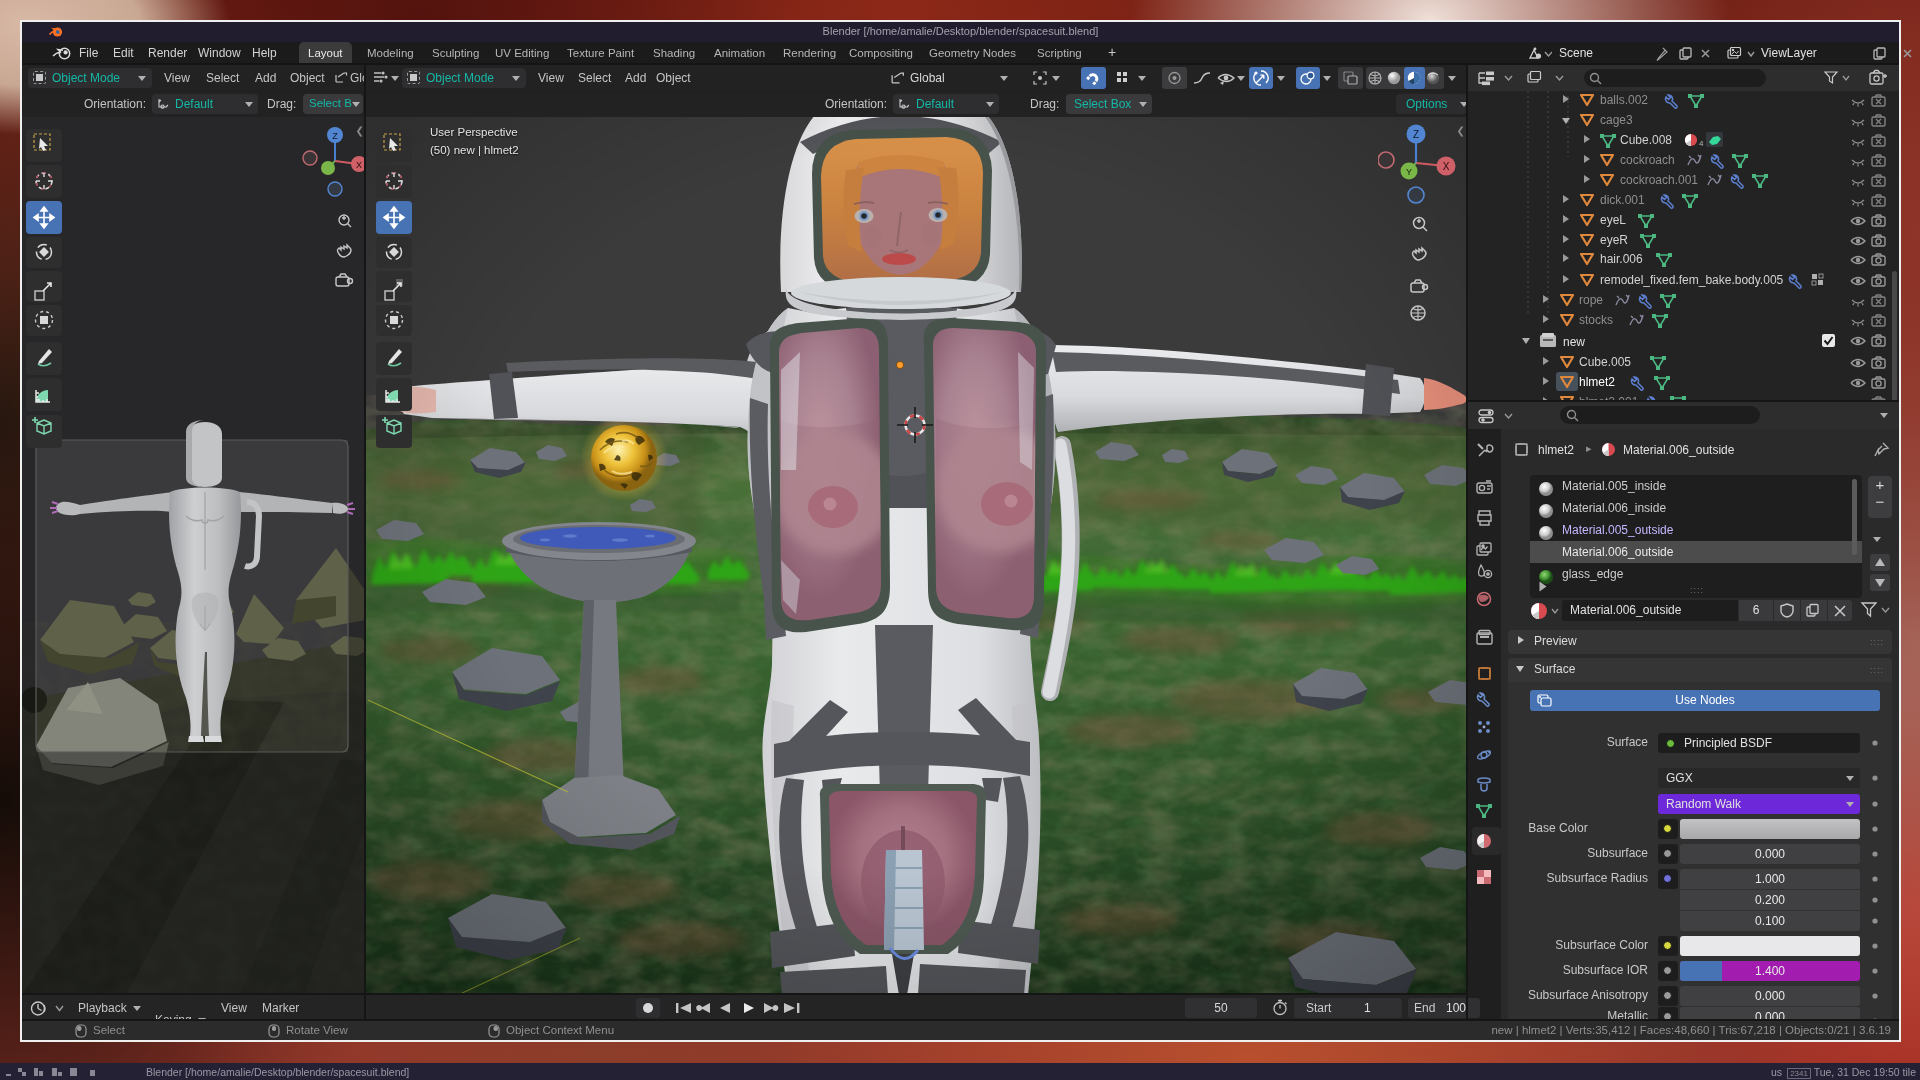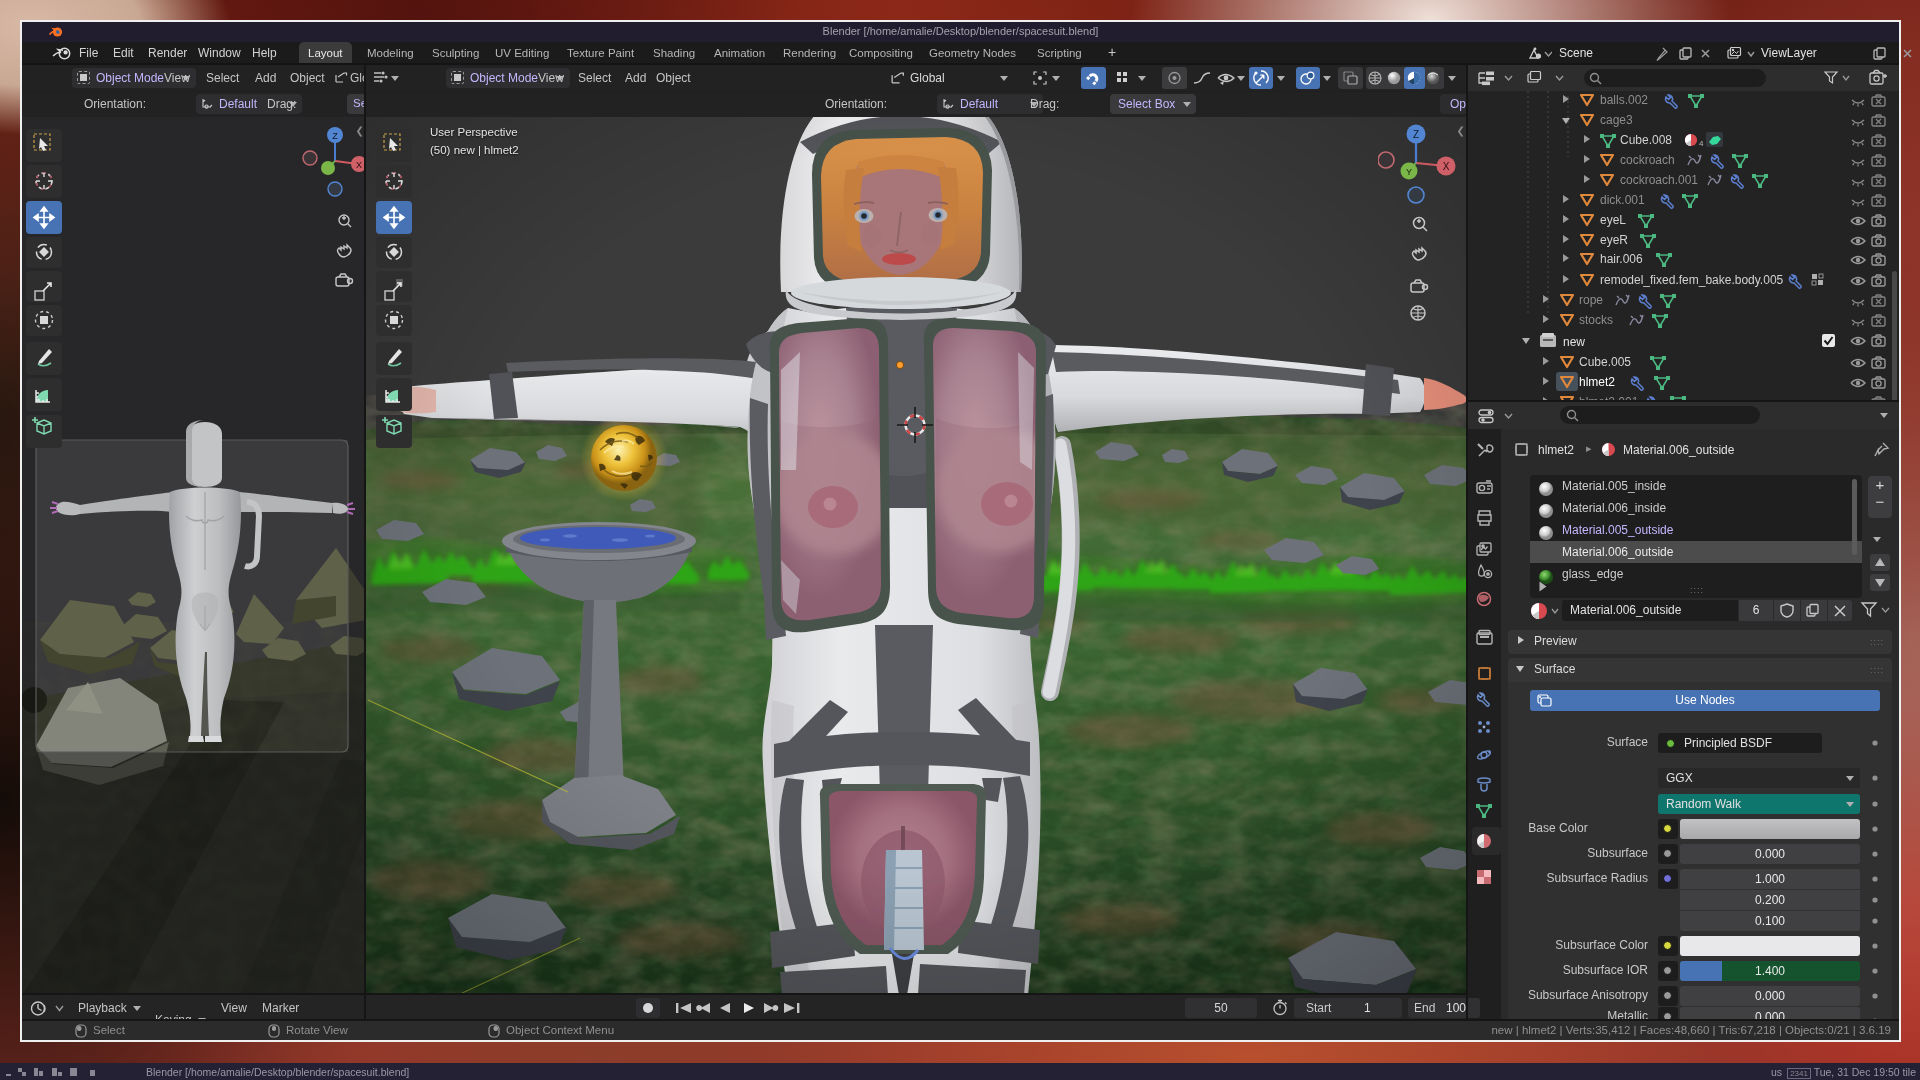--- a/index.html
+++ b/index.html
@@ -27,21 +27,21 @@
   .bwin { position:absolute; left:20px; top:20px; width:1881px; height:1022px;
           border:2px solid #efefef; background:#1b1b1b; }
   .titlebar { position:absolute; left:22px; top:22px; width:1877px; height:20px; background:#211d2f; }
   .titlebar .t { position:absolute; left:0; right:0; top:3px; text-align:center; font-size:11px; color:#a4a2ac; }
   .topbar { position:absolute; left:22px; top:42px; width:1877px; height:23px; background:#1b1b1b; }
   .menu-it { position:absolute; top:4px; font-size:12px; color:#d2d2d2; }
   .tab { position:absolute; top:0; height:23px; font-size:11.5px; color:#b6b6b6; padding:4.5px 9px 0 9px; }
   .tab.on { background:#3b3b3b; color:#e8e8e8; border-radius:5px 5px 0 0; }
   
   .hdr { background:#222222; }
-  .wfield { position:absolute; background:#2e2e30; border-radius:4px; color:#c4b5fd; font-size:12px;margin-left:44px; }
+  .wfield { position:absolute; background:#2e2e30; border-radius:4px; color:#14b8a6; font-size:12px; }
   .lbl { position:absolute; font-size:12px; color:#c5c5c5; }
   .caret { display:inline-block; width:0; height:0; border-left:4px solid transparent; border-right:4px solid transparent; border-top:5px solid #b0b0b0; vertical-align:middle; }
   
   .vpL { position:absolute; left:22px; top:65px; width:344px; height:930px; background:#242424; overflow:hidden; }
   .vpM { position:absolute; left:366px; top:65px; width:1102px; height:930px; background:#242424; overflow:hidden; }
   
   .outl { position:absolute; left:1468px; top:65px; width:431px; height:337px; background:#232323; overflow:hidden; }
   .props { position:absolute; left:1468px; top:402px; width:431px; height:619px; background:#2a2a2b; overflow:hidden; }
   
   .tline { position:absolute; left:22px; top:995px; width:1446px; height:26px; background:#242424; }
@@ -1245,29 +1245,29 @@
       <span style="position:absolute;right:8px;top:7px;color:#6e6e6e;font-size:9px;letter-spacing:1px">::::</span>
     </div>
     <div class="abs" style="left:62px;top:288px;width:350px;height:21px;background:#4772b3;border-radius:3px;text-align:center;color:#fff;font-size:12px;padding-top:3px">Use Nodes</div>
     <svg class="abs" style="left:68px;top:291px" width="17" height="15" viewBox="0 0 17 15">
         <rect x="2" y="2" width="10" height="8" rx="1.5" fill="none" stroke="#fff" stroke-width="1.2"></rect>
         <rect x="5" y="5" width="10" height="8" rx="1.5" fill="#4772b3" stroke="#fff" stroke-width="1.2"></rect>
         <circle cx="4" cy="4" r="1" fill="#fff"></circle>
       </svg>
 
     <div class="abs" style="left:0;top:333px;width:180px;height:18px;font-size:12px;color:#c8c8c8;text-align:right">Surface</div>
-    <div class="abs" style="left:190px;top:331px;width:164px;height:20px;background:#1d1d1d;border-radius:3px">
+    <div class="abs" style="left:190px;top:331px;width:202px;height:20px;background:#1d1d1d;border-radius:3px">
       <span style="position:absolute;left:8px;top:6px;width:9px;height:9px;border-radius:50%;background:#6bbb3f;border:1px solid #111"></span>
       <span style="position:absolute;left:26px;top:3px;font-size:12px;color:#e0e0e0">Principled BSDF</span>
     </div>
     <div class="abs" style="left:190px;top:366px;width:202px;height:20px;background:#282829;border-radius:3px">
       <span style="position:absolute;left:8px;top:3px;font-size:12px;color:#e0e0e0">GGX</span>
       <span class="caret" style="position:absolute;right:6px;top:8px"></span>
     </div>
-    <div class="abs" style="left:190px;top:392px;width:202px;height:20px;background:#0f766e;border-radius:3px">
+    <div class="abs" style="left:190px;top:392px;width:202px;height:20px;background:#6d28d9;border-radius:3px">
       <span style="position:absolute;left:8px;top:3px;font-size:12px;color:#e0e0e0">Random Walk</span>
       <span class="caret" style="position:absolute;right:6px;top:8px"></span>
     </div>
     <div class="abs" style="left:0;top:419px;width:180px;height:18px;font-size:12px;color:#c8c8c8;text-align:center">Base Color</div>
     <div class="abs" style="left:190px;top:417px;width:20px;height:20px;background:#1d1d1d;border-radius:3px">
         <span style="position:absolute;left:5px;top:5px;width:9px;height:9px;border-radius:50%;background:#d8d840;border:1px solid #111"></span>
       </div>
     <div class="abs" style="left:212px;top:417px;width:180px;height:20px;background:linear-gradient(180deg,#c2c2c5,#a8a8ab);border-radius:3px"></div>
     <div class="abs" style="left:0;top:444px;width:180px;height:18px;font-size:12px;color:#c8c8c8;text-align:right">Subsurface</div>
     <div class="abs" style="left:190px;top:442px;width:20px;height:20px;background:#1d1d1d;border-radius:3px">
@@ -1283,21 +1283,21 @@
     <div class="abs" style="left:212px;top:509px;width:180px;height:20px;background:#404042;border-radius:0 0 3px 3px;color:#e8e8e8;font-size:12px;text-align:center;padding-top:3px">0.100</div>
     <div class="abs" style="left:0;top:536px;width:180px;height:18px;font-size:12px;color:#c8c8c8;text-align:right">Subsurface Color</div>
     <div class="abs" style="left:190px;top:534px;width:20px;height:20px;background:#1d1d1d;border-radius:3px">
         <span style="position:absolute;left:5px;top:5px;width:9px;height:9px;border-radius:50%;background:#d8d840;border:1px solid #111"></span>
       </div>
     <div class="abs" style="left:212px;top:534px;width:180px;height:20px;background:#e8e8ea;border-radius:3px"></div>
     <div class="abs" style="left:0;top:561px;width:180px;height:18px;font-size:12px;color:#c8c8c8;text-align:right">Subsurface IOR</div>
     <div class="abs" style="left:190px;top:559px;width:20px;height:20px;background:#1d1d1d;border-radius:3px">
         <span style="position:absolute;left:5px;top:5px;width:9px;height:9px;border-radius:50%;background:#9a9a9a;border:1px solid #111"></span>
       </div>
-    <div class="abs" style="left:212px;top:559px;width:180px;height:20px;background:#14532d;border-radius:3px;overflow:hidden;color:#e8e8e8;font-size:12px;text-align:center">
+    <div class="abs" style="left:212px;top:559px;width:180px;height:20px;background:#a21caf;border-radius:3px;overflow:hidden;color:#e8e8e8;font-size:12px;text-align:center">
       <span style="position:absolute;left:0;top:0;width:42px;height:20px;background:#4772b3"></span>
       <span style="position:relative;top:3px">1.400</span>
     </div>
     <div class="abs" style="left:0;top:586px;width:180px;height:18px;font-size:12px;color:#c8c8c8;text-align:right">Subsurface Anisotropy</div>
     <div class="abs" style="left:190px;top:584px;width:20px;height:20px;background:#1d1d1d;border-radius:3px">
         <span style="position:absolute;left:5px;top:5px;width:9px;height:9px;border-radius:50%;background:#9a9a9a;border:1px solid #111"></span>
       </div>
     <div class="abs" style="left:212px;top:584px;width:180px;height:20px;background:#404042;border-radius:3px;color:#e8e8e8;font-size:12px;text-align:center;padding-top:3px">0.000</div>
     <div class="abs" style="left:0;top:607px;width:180px;height:18px;font-size:12px;color:#c8c8c8;text-align:right">Metallic</div>
     <div class="abs" style="left:190px;top:605px;width:20px;height:20px;background:#1d1d1d;border-radius:3px">

